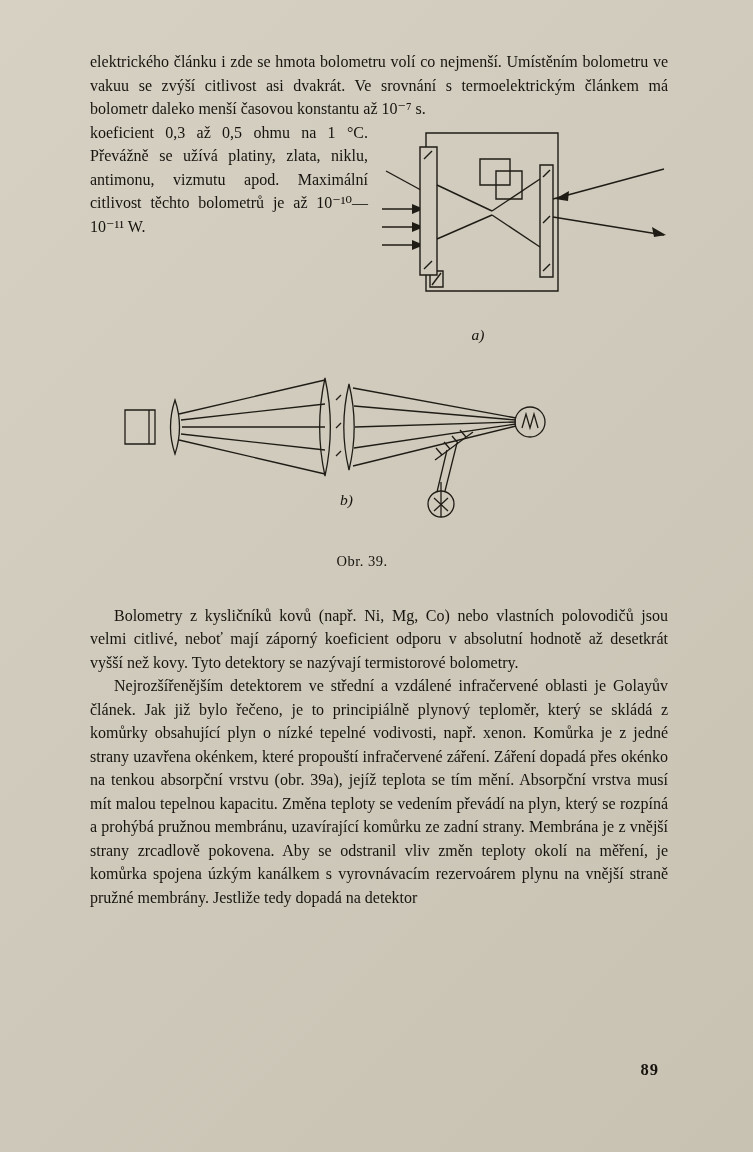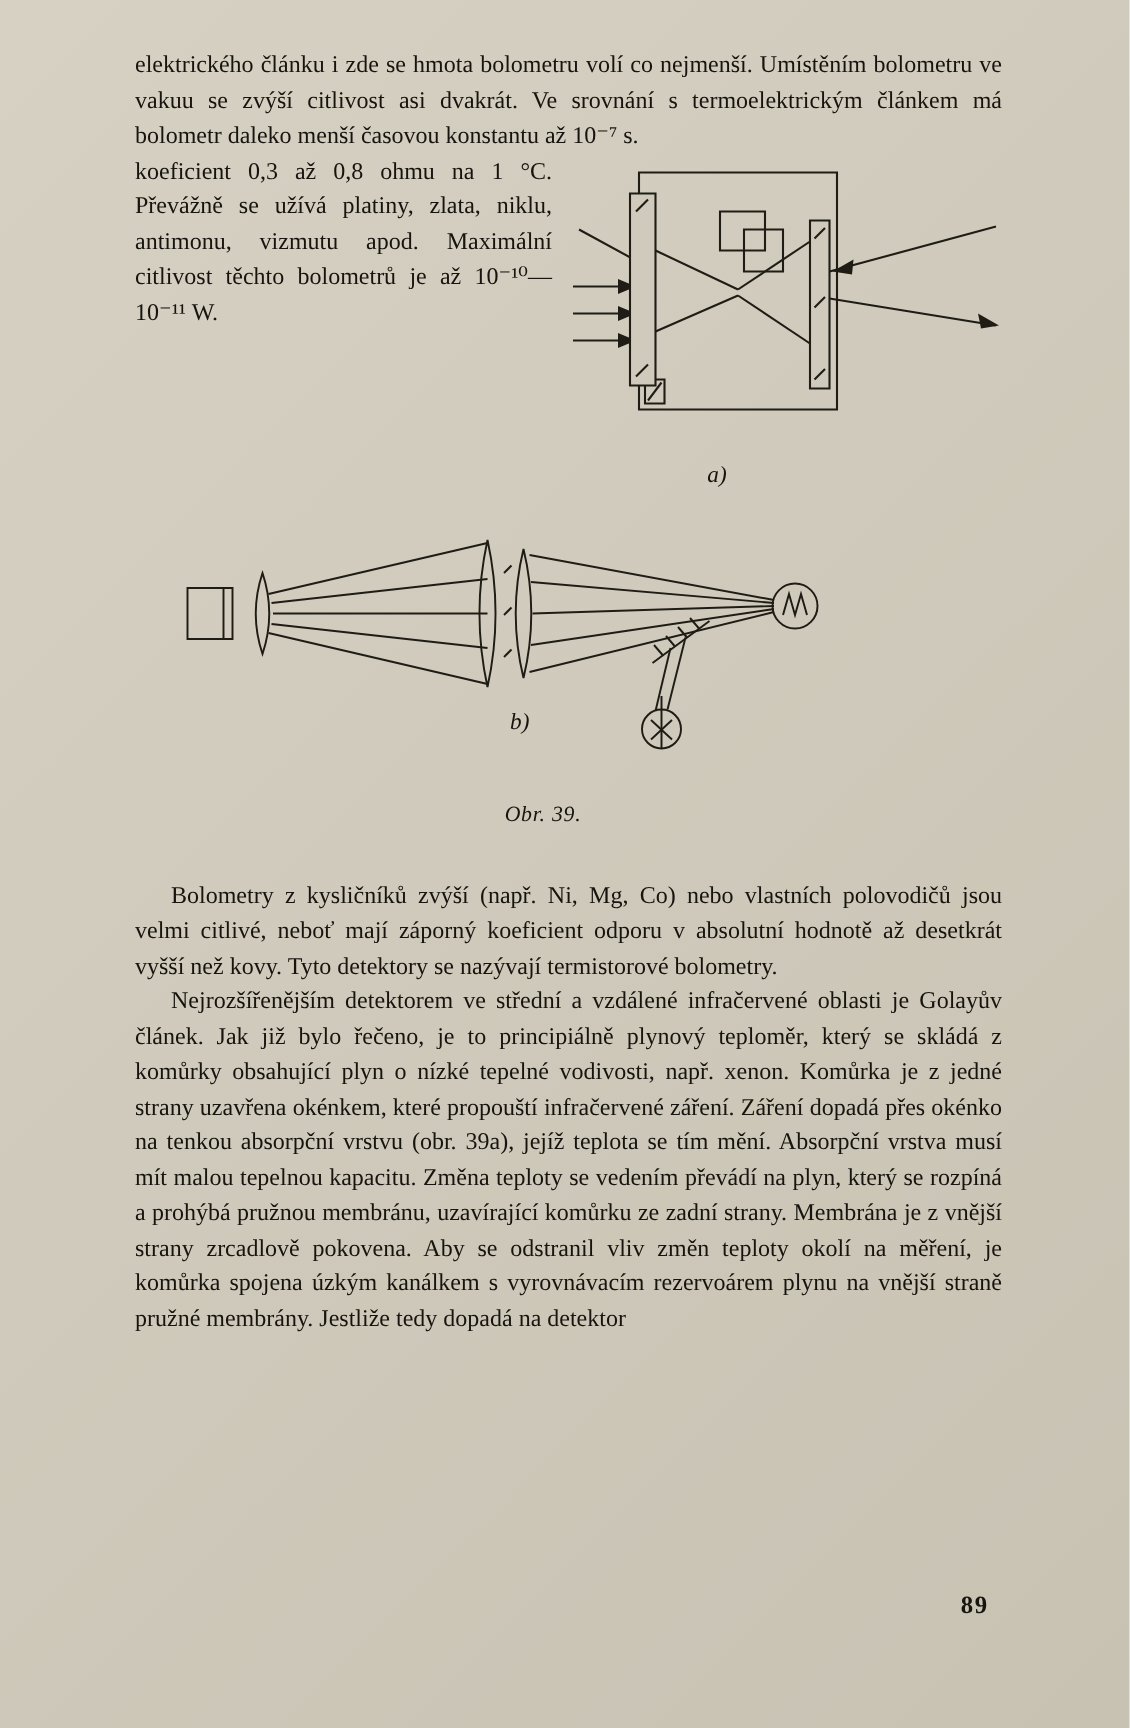--- a/index.html
+++ b/index.html
@@ -4,42 +4,42 @@
 <style>
   html,body{margin:0;padding:0;}
   body{
     width:753px;height:1152px;
     background:linear-gradient(135deg,#d6d1c3 0%,#cfcabb 45%,#c7c2b2 100%);
     font-family:"Liberation Serif","DejaVu Serif",serif;
     color:#17140f;
     position:relative;overflow:hidden;
   }
   .text-block{
-    position:absolute;left:90px;top:32px;width:578px;
+    position:absolute;left:90px;top:50px;width:578px;
     font-size:16px;line-height:23.5px;text-align:justify;
   }
   .para{margin:0;}
   .indent{text-indent:24px;}
   .fig-a{
     float:right;width:288px;margin:2px 0 4px 12px;
   }
   .fig-a svg{display:block;width:288px;height:196px;}
   .fig-label-a{
     text-align:center;padding-right:92px;
     font-style:italic;font-size:15.5px;margin-top:4px;
   }
   .fig-b-wrap{clear:both;position:relative;padding-top:20px;}
   .fig-b-wrap svg{display:block;margin:0 auto;width:540px;height:166px;}
   .fig-label-b{
     position:absolute;left:250px;top:138px;
     font-style:italic;font-size:15.5px;
   }
   .fig-caption{
     text-align:center;padding-right:34px;margin-top:14px;
-    font-style:italic;font-size:14.5px;letter-spacing:0.5px;
+    font-size:14.5px;letter-spacing:0.5px;
   }
   .para3{margin-top:30px;}
   .page-number{
     position:absolute;right:94px;bottom:72px;
     font-size:16.5px;font-weight:bold;letter-spacing:1px;text-align:right;
   }
   .ital{}
   svg line,svg path,svg rect,svg circle,svg polyline{vector-effect:non-scaling-stroke;}
 </style>
 </head>
@@ -99,21 +99,21 @@
           <g>
             <line x1="173" y1="76" x2="284" y2="46"></line>
             <polygon points="175,76 189,68 188,78" fill="#1f1c16" stroke="none"></polygon>
             <line x1="173" y1="94" x2="284" y2="112"></line>
             <polygon points="286,112 272,104 274,114" fill="#1f1c16" stroke="none"></polygon>
           </g>
         </g>
       </svg>
       <div class="fig-label-a">a)</div>
     </div>
-    <p class="para">koeficient 0,3 až 0,8 ohmu na 1 °C. Převážně se užívá platiny, zlata, niklu, antimonu, vizmutu apod. Maximální citlivost těchto bolometrů je až 10⁻¹⁰—10⁻¹¹ W.</p>
+    <p class="para">koeficient 0,3 až 0,5 ohmu na 1 °C. Převážně se užívá platiny, zlata, niklu, antimonu, vizmutu apod. Maximální citlivost těchto bolometrů je až 10⁻¹⁰—10⁻¹¹ W.</p>
   </div>
 
   <div class="fig-b-wrap">
     <svg viewBox="0 0 540 166" aria-hidden="true">
       <g stroke="#1f1c16" fill="none" stroke-width="1.3">
 
         <g>
           <rect x="16" y="40" width="30" height="34"></rect>
           <line x1="40" y1="40" x2="40" y2="74"></line>
         </g>
@@ -167,19 +167,19 @@
           <line x1="332" y1="112" x2="332" y2="147"></line>
           <line x1="325" y1="128" x2="339" y2="141"></line>
           <line x1="339" y1="128" x2="325" y2="141"></line>
         </g>
       </g>
     </svg>
     <div class="fig-label-b">b)</div>
     <div class="fig-caption">Obr. 39.</div>
   </div>
 
-  <p class="para indent para3">Bolometry z kysličníků zvýší (např. Ni, Mg, Co) nebo vlastních polovodičů jsou velmi citlivé, neboť mají záporný koeficient odporu v absolutní hodnotě až desetkrát vyšší než kovy. Tyto detektory se nazývají termistorové bolometry.</p>
+  <p class="para indent para3">Bolometry z kysličníků kovů (např. Ni, Mg, Co) nebo vlastních polovodičů jsou velmi citlivé, neboť mají záporný koeficient odporu v absolutní hodnotě až desetkrát vyšší než kovy. Tyto detektory se nazývají termistorové bolometry.</p>
 
   <p class="para indent"><span>Nejrozšířenějším detektorem ve střední a vzdálené infračervené oblasti je </span><span class="ital">Golayův</span><span> článek. Jak již bylo řečeno, je to principiálně plynový teploměr, který se skládá z komůrky obsahující plyn o nízké tepelné vodivosti, např. xenon. Komůrka je z jedné strany uzavřena okénkem, které propouští infračervené záření. Záření dopadá přes okénko na tenkou absorpční vrstvu (obr. 39a), jejíž teplota se tím mění. Absorpční vrstva musí mít malou tepelnou kapacitu. Změna teploty se vedením převádí na plyn, který se rozpíná a prohýbá pružnou membránu, uzavírající komůrku ze zadní strany. Membrána je z vnější strany zrcadlově pokovena. Aby se odstranil vliv změn teploty okolí na měření, je komůrka spojena úzkým kanálkem s vyrovnávacím rezervoárem plynu na vnější straně pružné membrány. Jestliže tedy dopadá na detektor</span></p>
 
 </div>
 
 <div class="page-number">89</div>
 
 </body></html>

